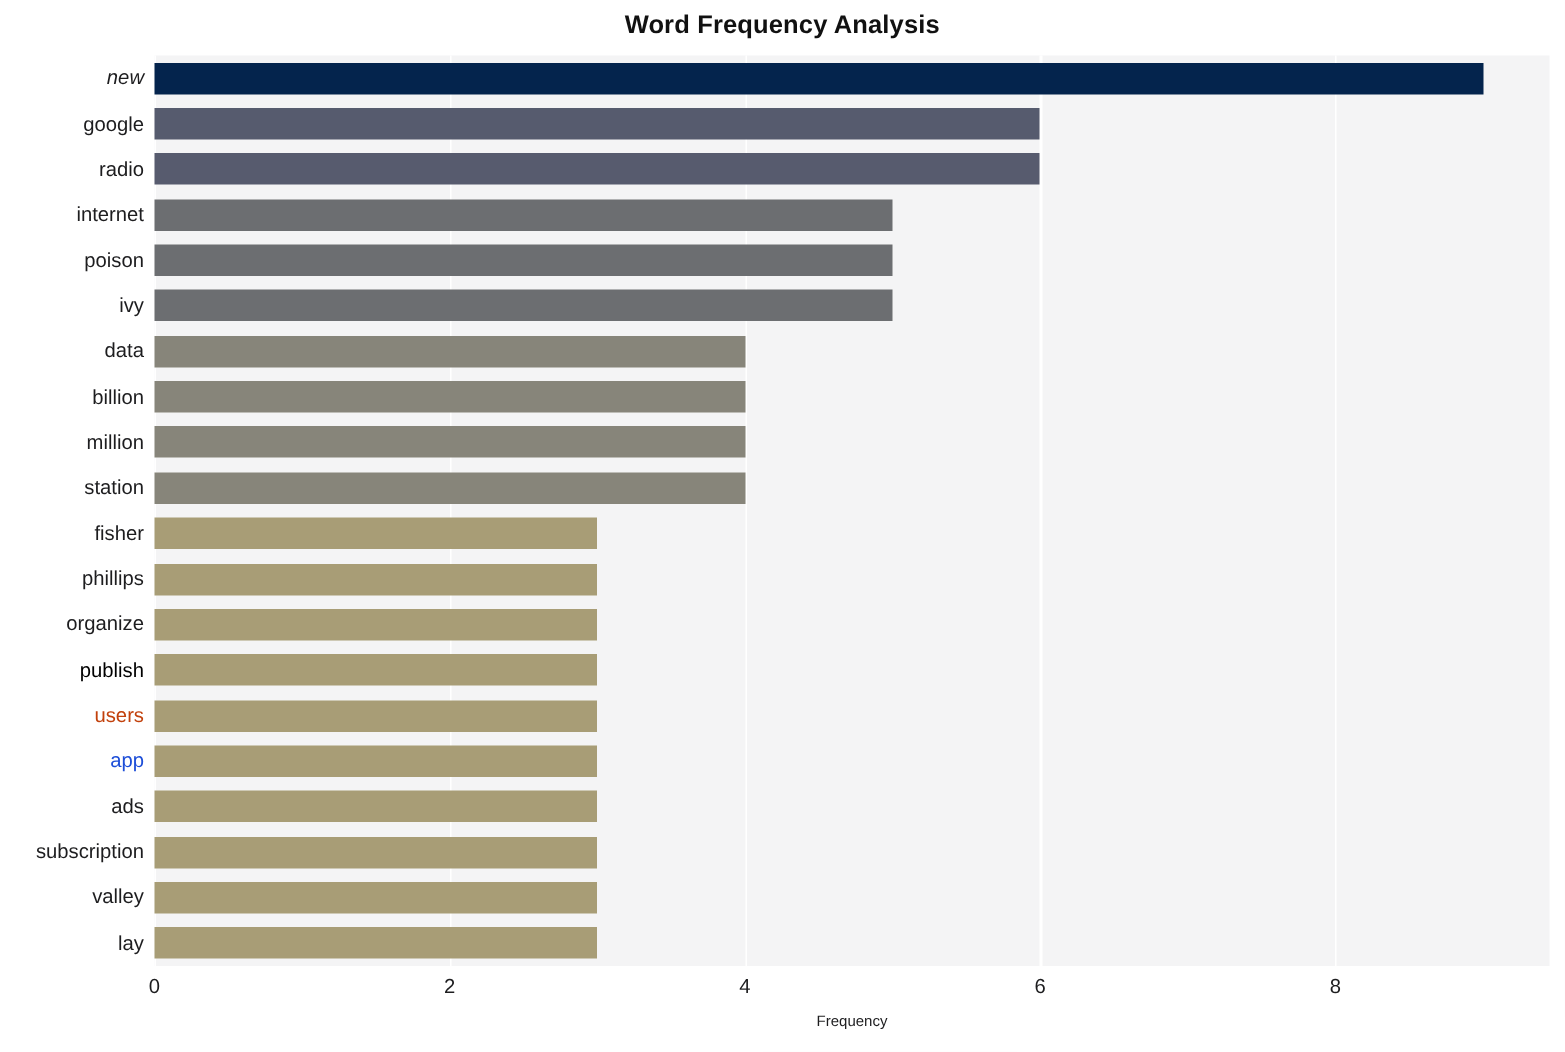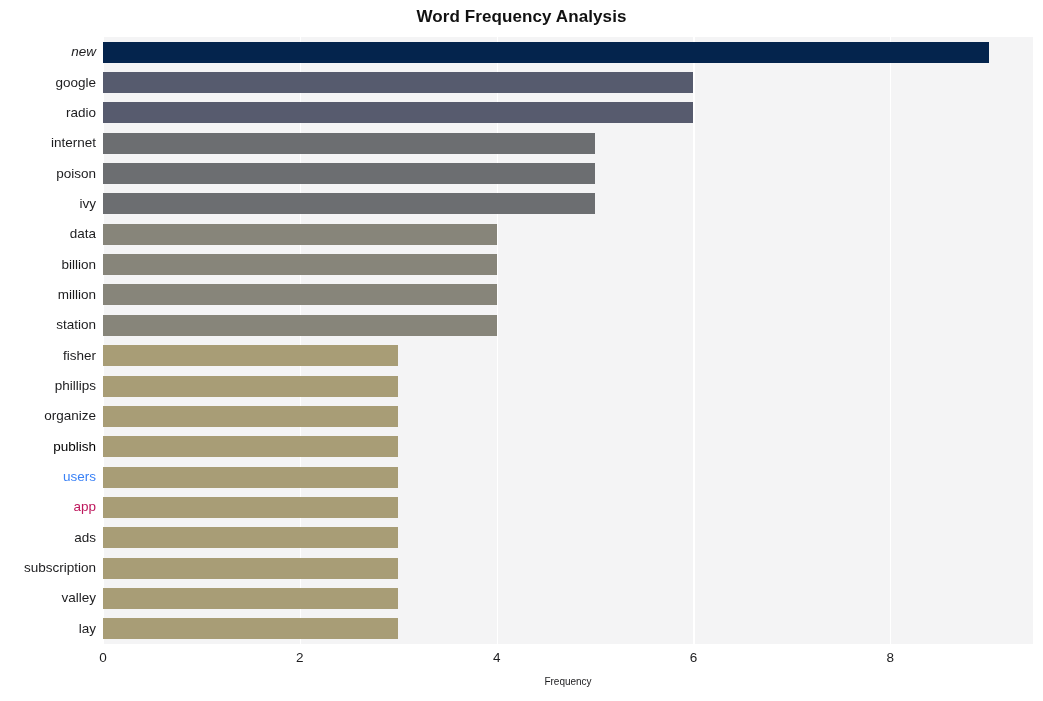--- a/index.html
+++ b/index.html
@@ -162,22 +162,22 @@
       <div class="y-tick-label" style="top: 129.575px; color: rgb(29, 29, 31);">poison</div>
       <div class="y-tick-label" style="top: 159.925px; color: rgb(29, 29, 31); padding-left: 11px;">ivy</div>
       <div class="y-tick-label" style="top: 190.275px; color: rgb(29, 29, 31);">data</div>
       <div class="y-tick-label" style="top: 220.625px; color: rgb(29, 29, 31);">billion</div>
       <div class="y-tick-label" style="top: 250.975px; color: rgb(29, 29, 31);">million</div>
       <div class="y-tick-label" style="top: 281.325px; color: rgb(29, 29, 31);">station</div>
       <div class="y-tick-label" style="top: 311.675px; color: rgb(29, 29, 31);">fisher</div>
       <div class="y-tick-label" style="top: 342.025px; color: rgb(29, 29, 31);">phillips</div>
       <div class="y-tick-label" style="top: 372.375px; color: rgb(29, 29, 31);">organize</div>
       <div class="y-tick-label" style="top: 402.725px; color: #000000; padding-left: 20px;">publish</div>
-      <div class="y-tick-label" style="top: 433.075px; color: #3b82f6;">users</div>
-      <div class="y-tick-label" style="top: 463.425px; color: #be185d;">app</div>
+      <div class="y-tick-label" style="top: 433.075px; color: #c2410c;">users</div>
+      <div class="y-tick-label" style="top: 463.425px; color: #1d4ed8;">app</div>
       <div class="y-tick-label" style="top: 493.775px; color: rgb(29, 29, 31);">ads</div>
       <div class="y-tick-label" style="top: 524.125px; color: rgb(29, 29, 31);">subscription</div>
       <div class="y-tick-label" style="top: 554.475px; color: rgb(29, 29, 31);">valley</div>
       <div class="y-tick-label" style="top: 584.825px; color: rgb(29, 29, 31);">lay</div>
     </div>
 
   <div id="x-axis-labels">
       <div class="x-tick-label" style="left: 103px; color: rgb(29, 29, 31);">0</div>
       <div class="x-tick-label" style="left: 299.825px; color: rgb(29, 29, 31);">2</div>
       <div class="x-tick-label" style="left: 496.651px; color: rgb(29, 29, 31);">4</div>

